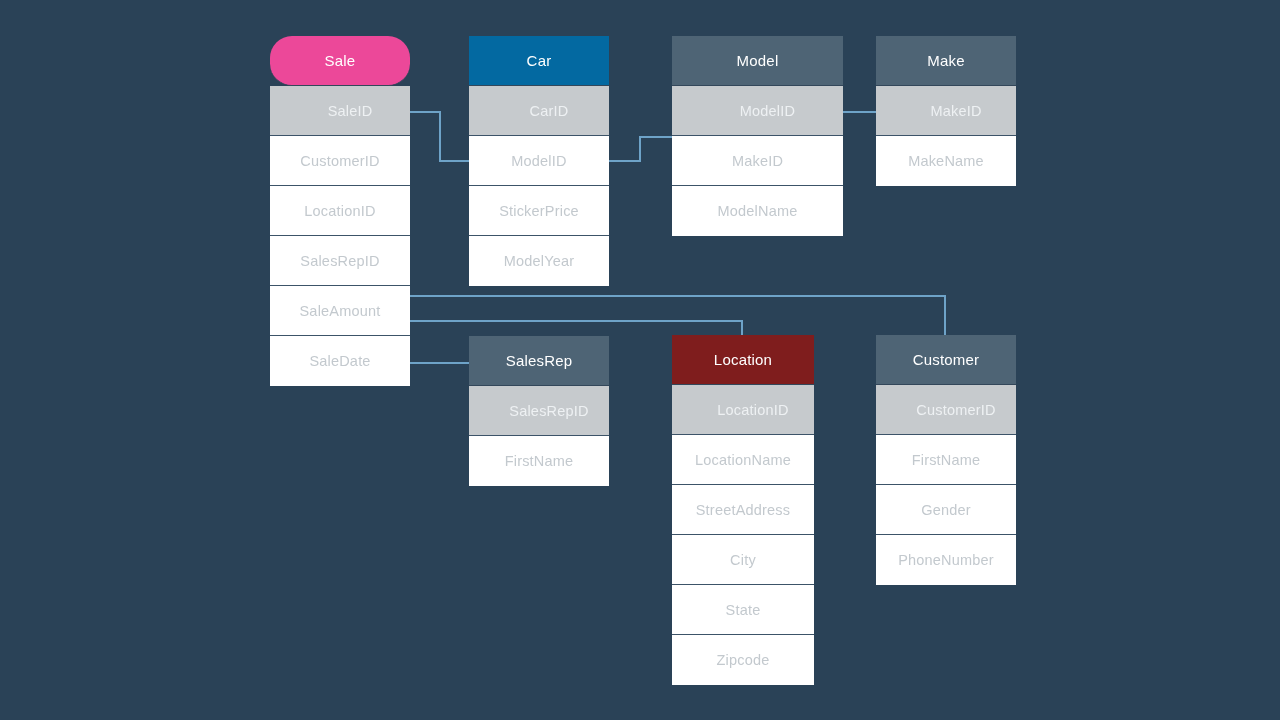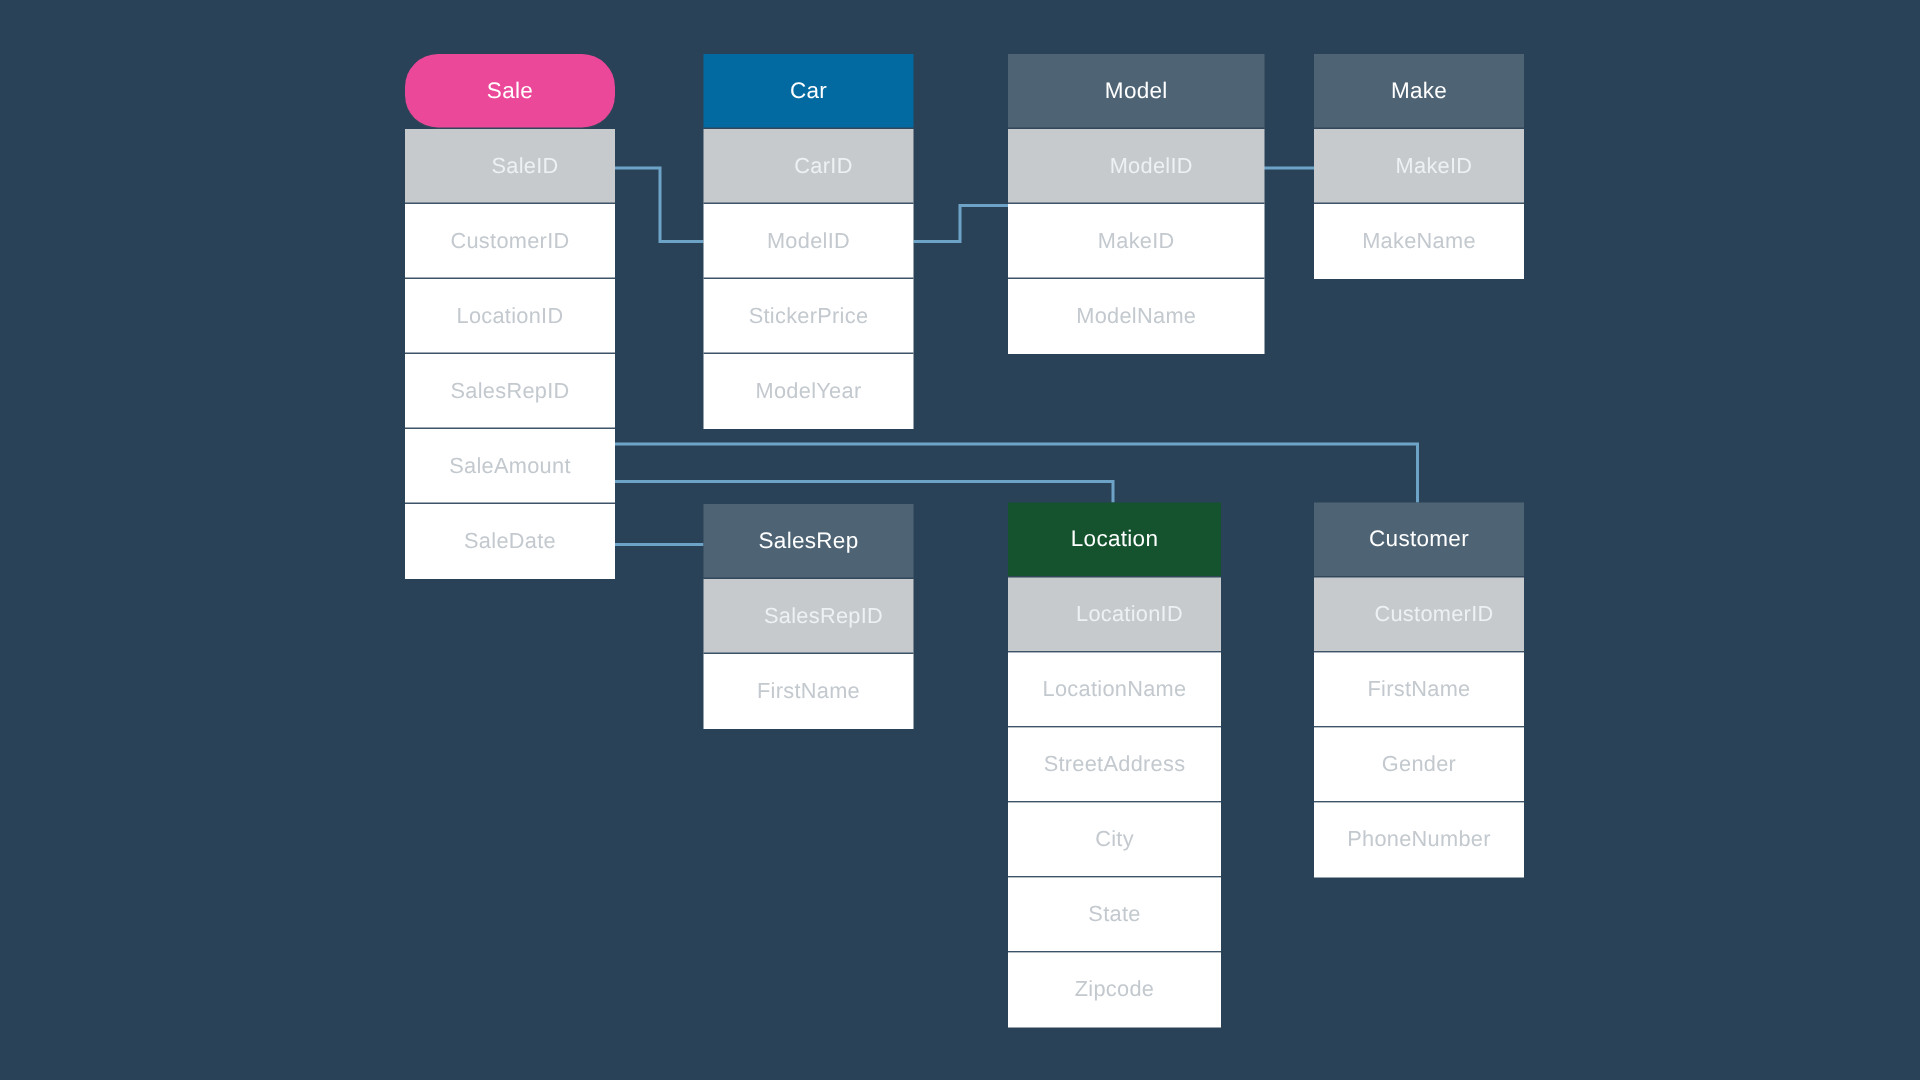--- a/index.html
+++ b/index.html
@@ -112,21 +112,21 @@
       <div class="entity-header" style="background: rgb(78, 100, 117);">Make</div>
       <div class="entity-field pk" style="background: rgb(198, 202, 205);">MakeID</div>
       <div class="entity-field">MakeName</div>
     </div>
     <div class="entity" style="left: 469px; top: 336px; width: 140px;">
       <div class="entity-header" style="background: rgb(78, 100, 117);">SalesRep</div>
       <div class="entity-field pk" style="background: rgb(198, 202, 205);">SalesRepID</div>
       <div class="entity-field">FirstName</div>
     </div>
     <div class="entity" style="left: 672px; top: 335px; width: 142px;">
-      <div class="entity-header" style="background: #14532d;">Location</div>
+      <div class="entity-header" style="background: #7f1d1d;">Location</div>
       <div class="entity-field pk" style="background: rgb(198, 202, 205);">LocationID</div>
       <div class="entity-field">LocationName</div>
       <div class="entity-field">StreetAddress</div>
       <div class="entity-field">City</div>
       <div class="entity-field">State</div>
       <div class="entity-field">Zipcode</div>
     </div>
     <div class="entity" style="left: 876px; top: 335px; width: 140px;">
       <div class="entity-header" style="background: rgb(78, 100, 117);">Customer</div>
       <div class="entity-field pk" style="background: rgb(198, 202, 205);">CustomerID</div>

